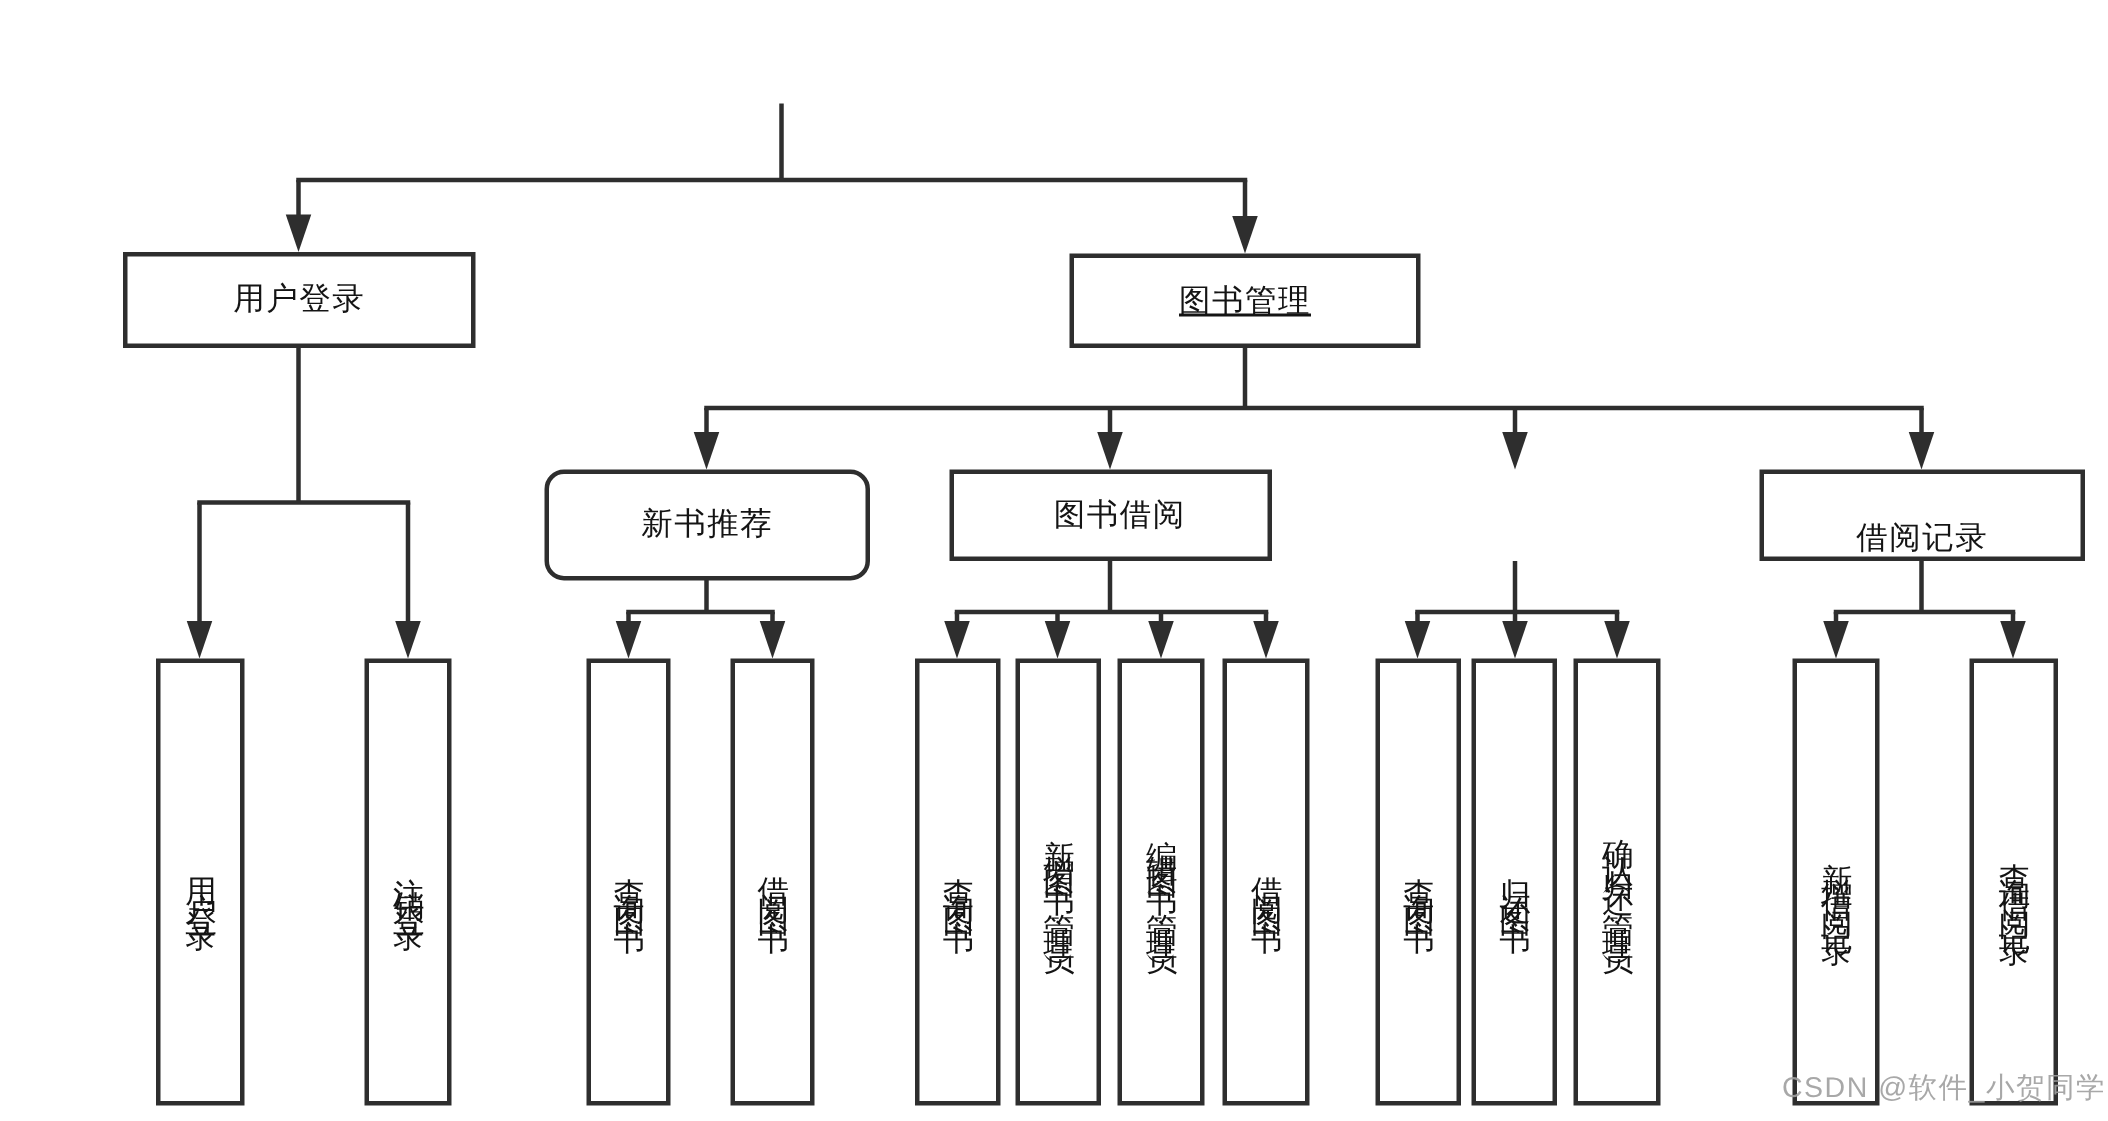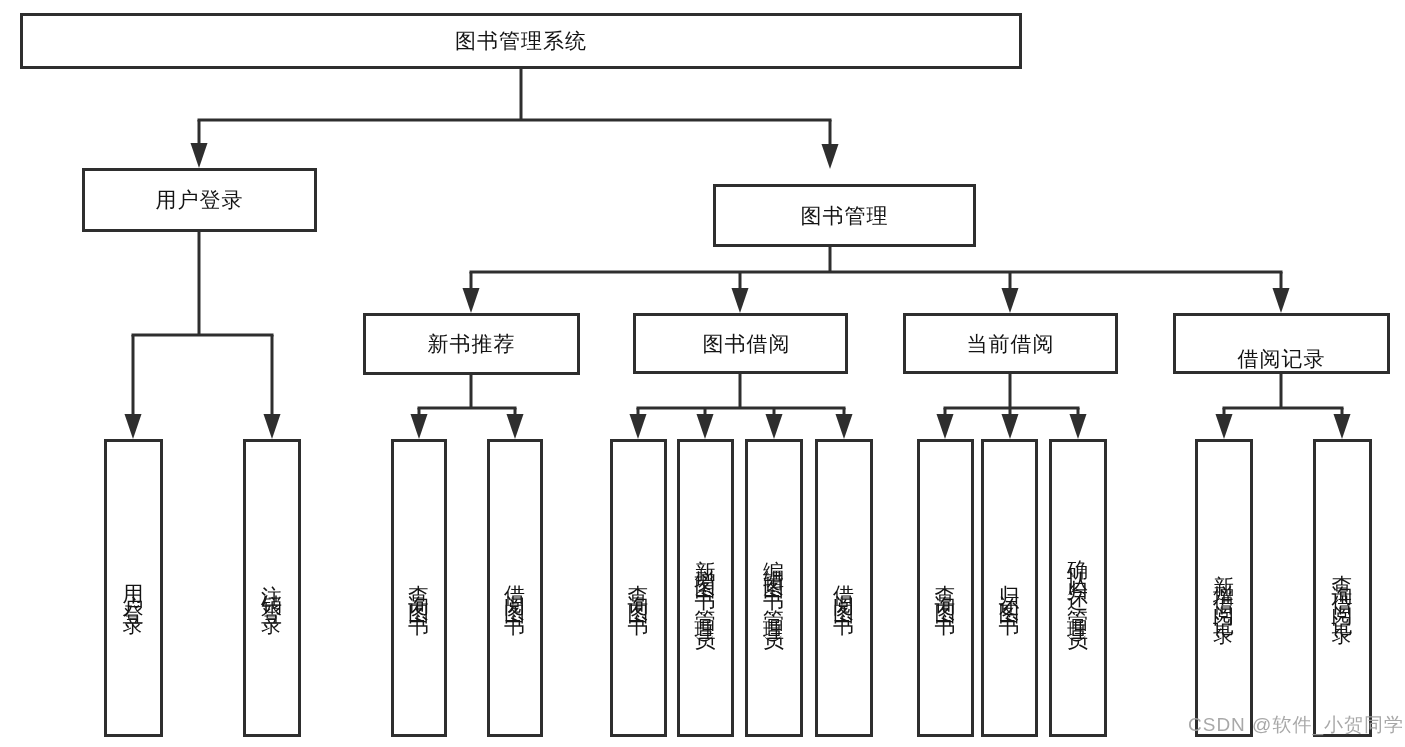--- a/index.html
+++ b/index.html
@@ -108,37 +108,31 @@
       <line x1="1078" y1="408" x2="1078" y2="433" stroke="#2e2e2e" stroke-width="3"></line>
       <polygon points="1069.5,414 1086.5,414 1078,439" fill="#2e2e2e"></polygon>
       <line x1="1281" y1="374" x2="1281" y2="408" stroke="#2e2e2e" stroke-width="3"></line>
       <line x1="1222.5" y1="408" x2="1343.5" y2="408" stroke="#2e2e2e" stroke-width="3"></line>
       <line x1="1224" y1="408" x2="1224" y2="433" stroke="#2e2e2e" stroke-width="3"></line>
       <polygon points="1215.5,414 1232.5,414 1224,439" fill="#2e2e2e"></polygon>
       <line x1="1342" y1="408" x2="1342" y2="433" stroke="#2e2e2e" stroke-width="3"></line>
       <polygon points="1333.5,414 1350.5,414 1342,439" fill="#2e2e2e"></polygon>
     </svg>
   <div id="watermark">CSDN @软件_小贺同学</div>
-<div class="node h" style="left: 20px; top: 13px; width: 1002px; height: 56px;">
-      <span class="lbl">图书管理系统</span>
-    </div>
     <div class="node h" style="left: 82px; top: 168px; width: 235px; height: 64px;">
       <span class="lbl">用户登录</span>
     </div>
-    <div class="node h" style="left: 713px; top: 184px; width: 263px; height: 63px;">
+    <div class="node h" style="left: 713px; top: 169px; width: 234px; height: 63px; text-decoration: underline;">
       <span class="lbl">图书管理</span>
     </div>
-    <div class="node h" style="left: 363px; top: 313px; width: 217px; height: 62px;">
+    <div class="node h" style="left: 363px; top: 313px; width: 217px; height: 74px; border-radius: 13px;">
       <span class="lbl">新书推荐</span>
     </div>
     <div class="node h" style="left: 633px; top: 313px; width: 215px; height: 61px; padding-left: 12px;">
       <span class="lbl">图书借阅</span>
-    </div>
-    <div class="node h" style="left: 903px; top: 313px; width: 215px; height: 61px;">
-      <span class="lbl">当前借阅</span>
     </div>
     <div class="node h" style="left: 1173px; top: 313px; width: 217px; height: 61px; align-items: flex-end;">
       <span class="lbl">借阅记录</span>
     </div>
     <div class="node v" style="left: 104px; top: 439px; width: 59px; height: 298px;">
       <span class="lbl">用户登录</span>
     </div>
     <div class="node v" style="left: 243px; top: 439px; width: 58px; height: 298px;">
       <span class="lbl">注销登录</span>
     </div>

